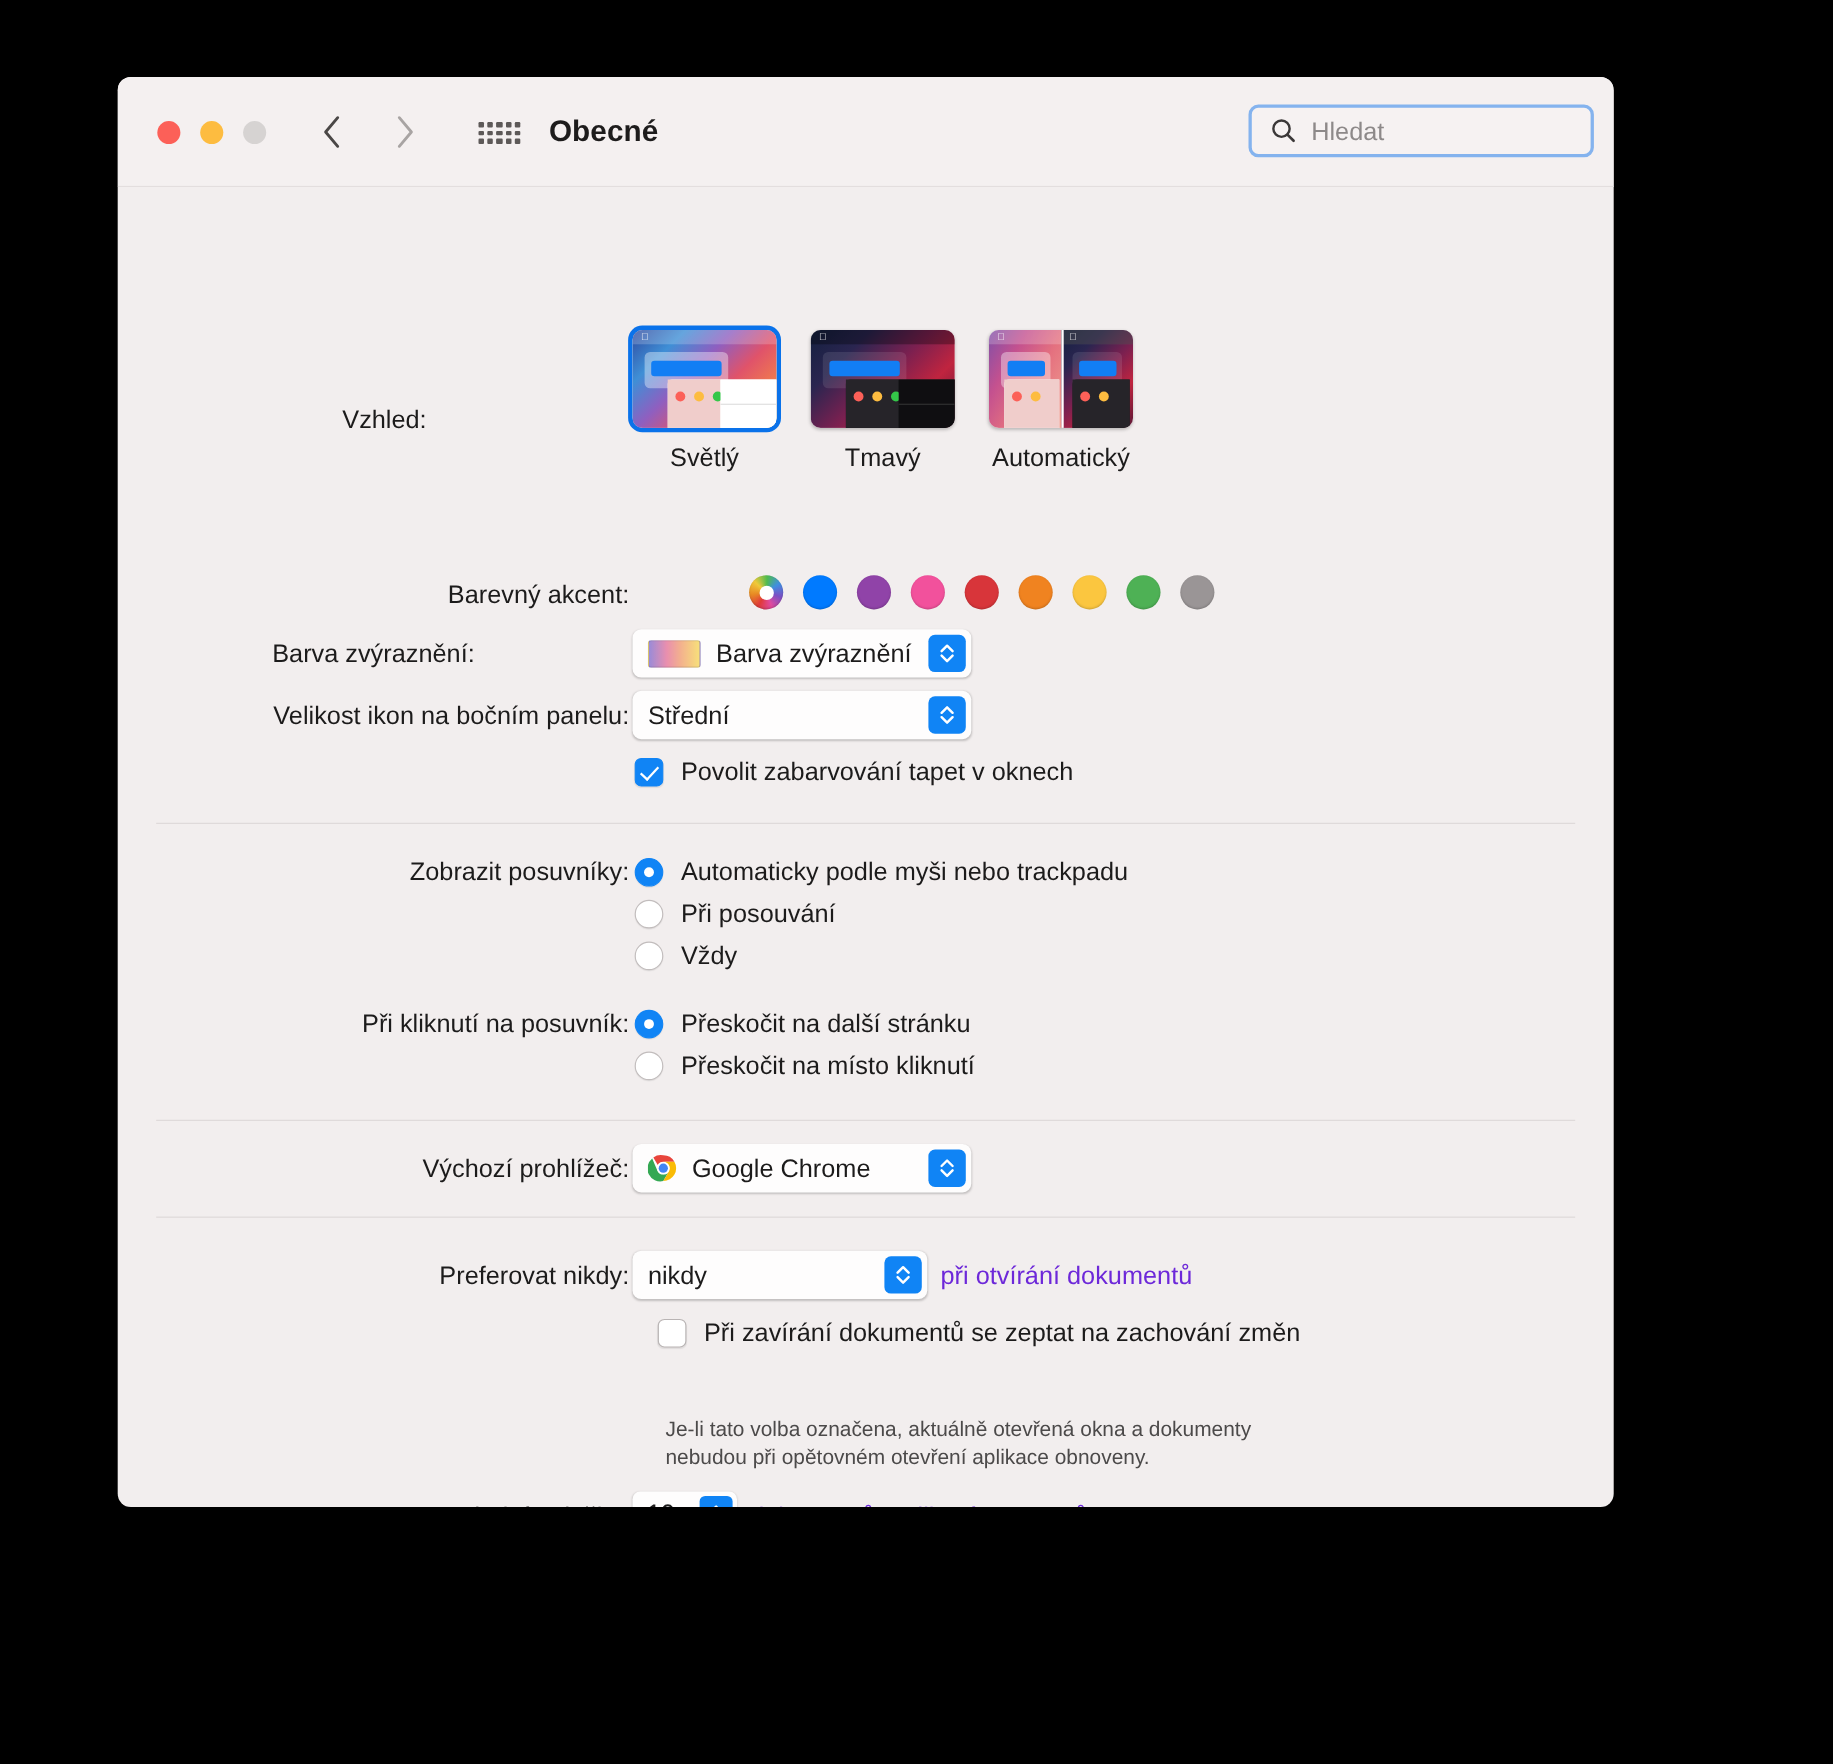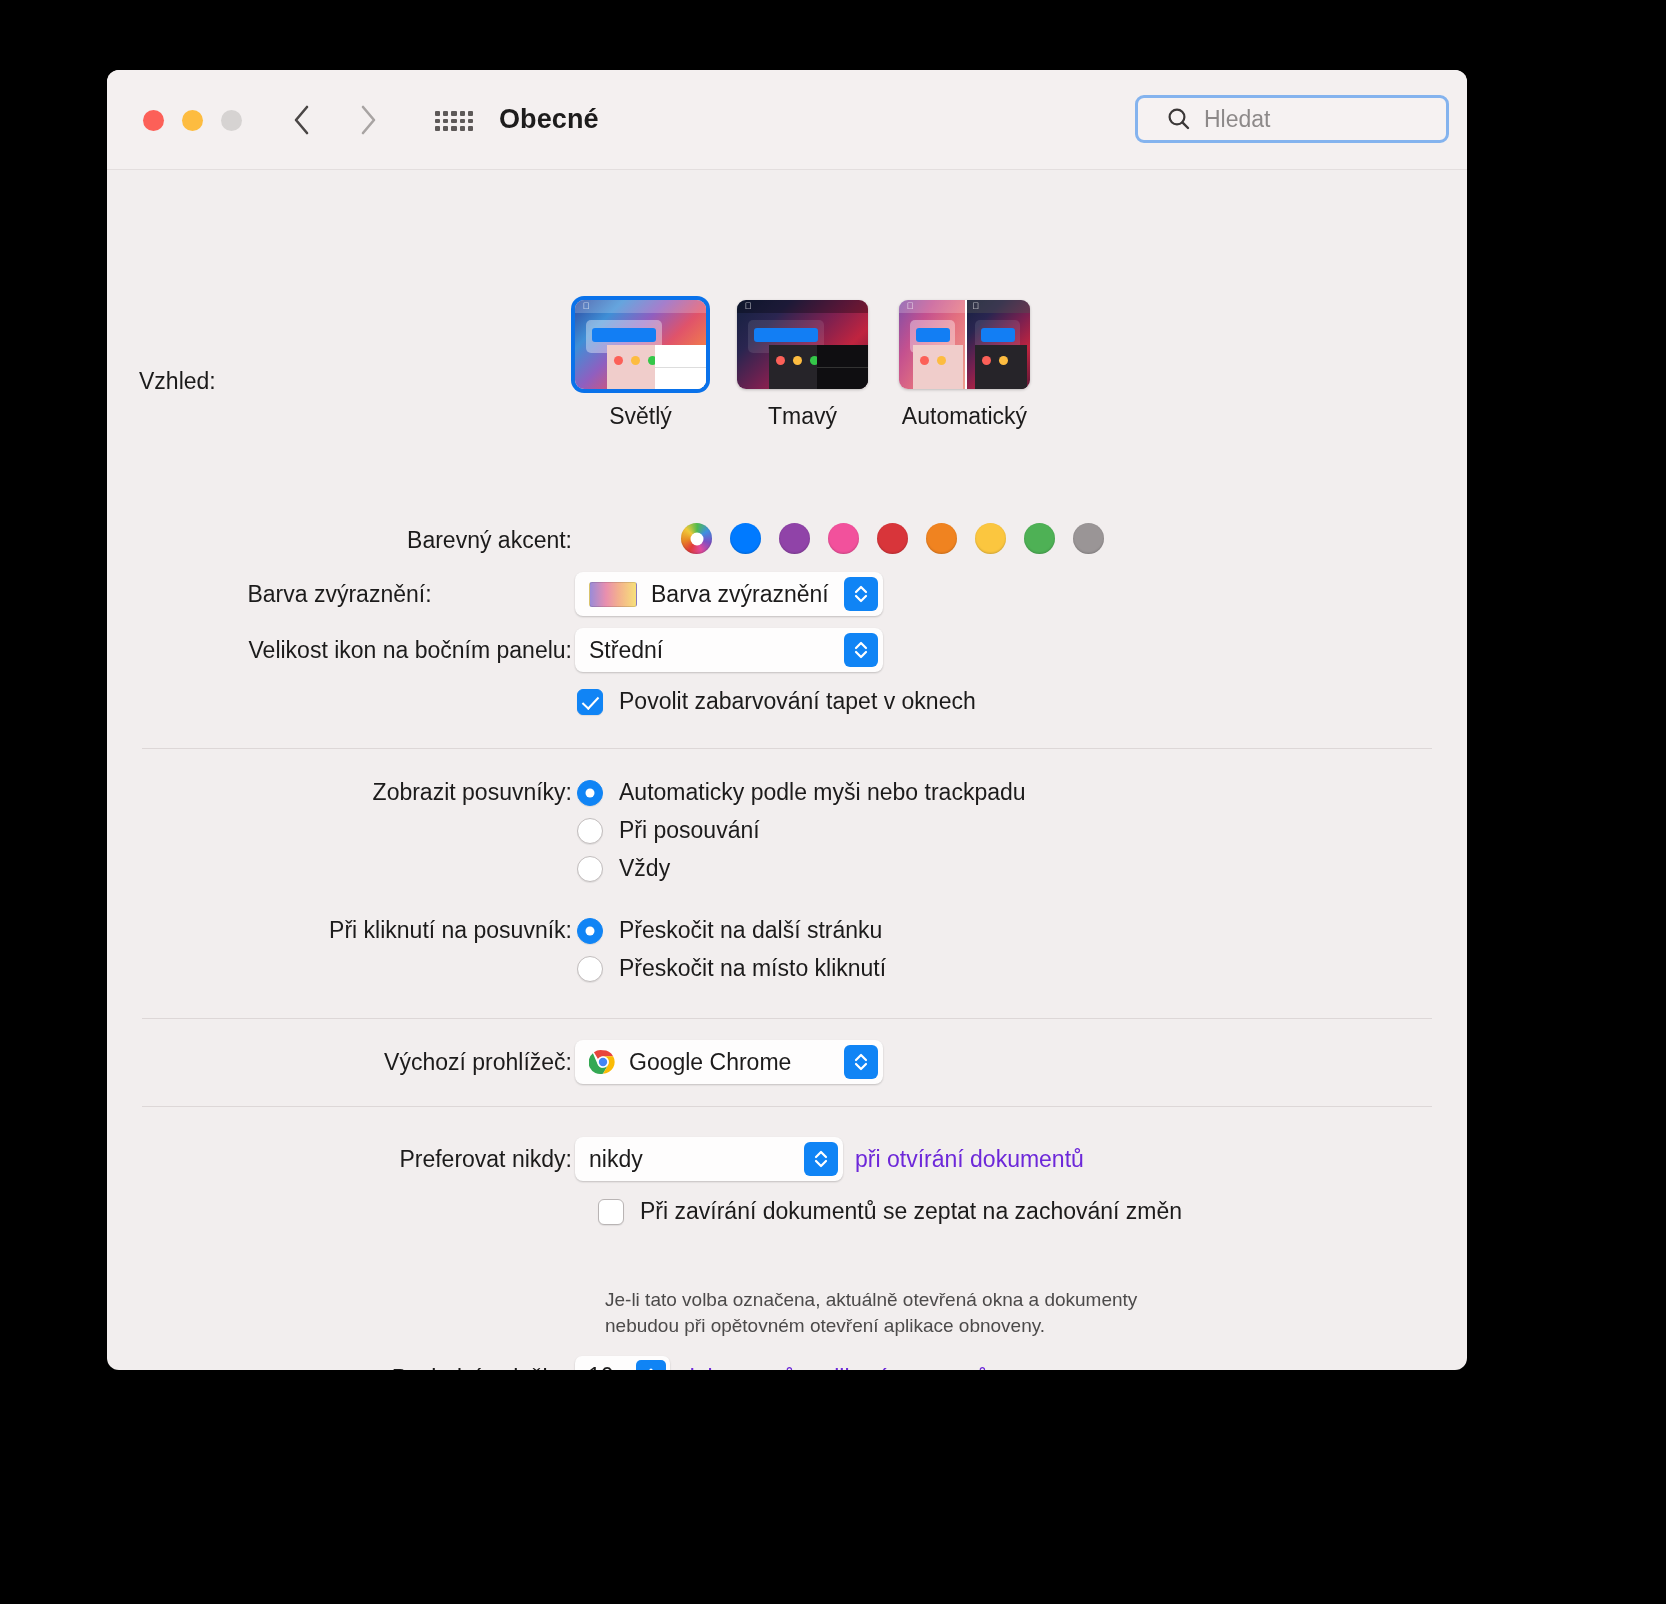--- a/index.html
+++ b/index.html
@@ -52,21 +52,21 @@
     letter-spacing: 0.1px;
   }
 
   .searchbox {
     position: absolute; right: 18px; top: 25px;
     width: 314px; height: 48px;
     background: #f6f2f2;
     border: 3px solid #84b3ee;
     border-radius: 9px;
     display: flex; align-items: center;
-    padding-left: 28px;
+    padding-left: 16px;
   }
   .searchbox .sicon { width: 26px; height: 26px; flex: none; }
   .searchbox .sph {
     margin-left: 12px; font-size: 23px; color: #8d8989;
   }
 
   
   .body { position: relative; height: 1200px; padding: 0; }
 
   .row { position: absolute; display: flex; align-items: center; }
@@ -278,21 +278,21 @@
           <circle cx="11" cy="11" r="7.4" stroke="#3b3838" stroke-width="2.2" fill="none"></circle>
           <line x1="16.4" y1="16.4" x2="22" y2="22" stroke="#3b3838" stroke-width="2.4" stroke-linecap="round"></line>
         </svg>
       </span>
       <span class="sph">Hledat</span>
     </div>
   </div>
 
   <div class="body">
 
-    <div class="row" style="left:12px; top:198px; width:465px; justify-content:flex-start;padding-left:20px;">
+    <div class="row" style="left:0; top:198px; width:465px; justify-content:center;padding-left:20px;">
       <span class="lbl">Vzhled:</span>
     </div>
 
     <div class="appearance">
       <div class="appopt selected">
         <div class="thumb">
           <div class="half wall-light" style="left:0; width:100%;"></div>
           <div class="menubar">
               <span class="apple"></span>
             </div>

